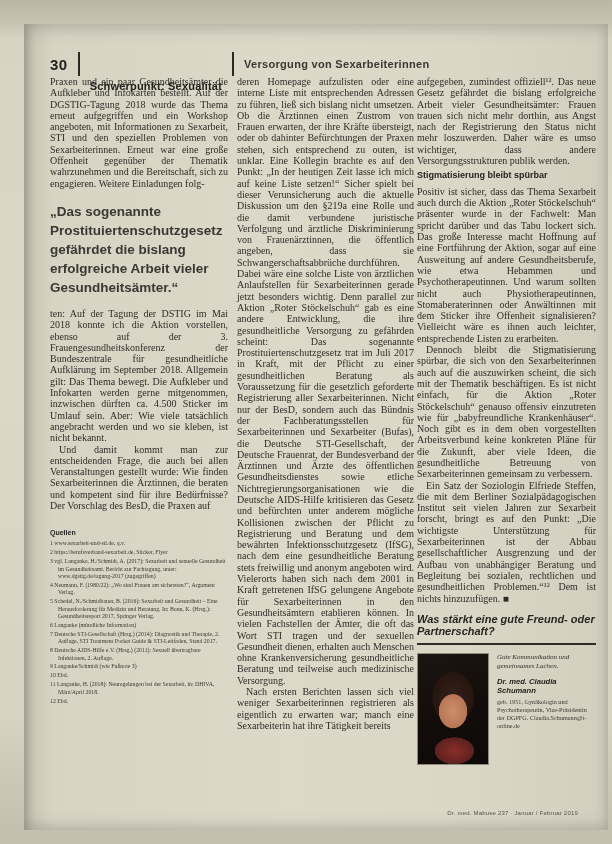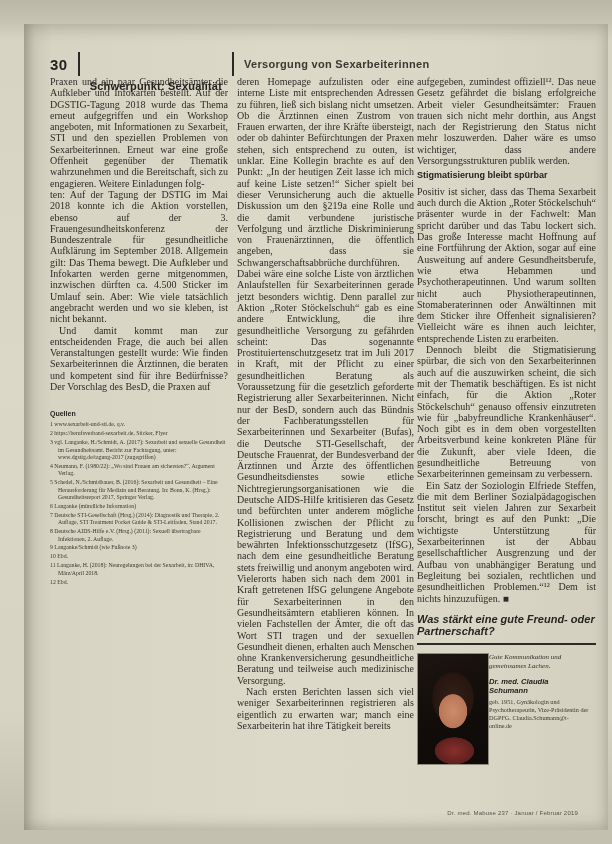--- a/index.html
+++ b/index.html
@@ -20,21 +20,21 @@
   p.body{font-size:10px;line-height:11.3px;color:#2e2c27;text-align:justify;margin:0;hyphens:manual;}
   p.indent{text-indent:9px;}
   .pullquote{font-family:"Liberation Sans",sans-serif;font-weight:bold;font-size:13.5px;line-height:19px;color:#3a3833;margin:13px 0 11px 0;hyphens:manual;}
   .subhead{font-family:"Liberation Sans",sans-serif;font-weight:bold;font-size:9px;line-height:11.5px;color:#201f1b;margin:4px 0 4px 0;hyphens:manual;}
   .sources{margin-top:18px;}
   .sources-title{font-family:"Liberation Sans",sans-serif;font-weight:bold;font-size:7px;color:#26251f;margin-bottom:4px;}
   .src{font-size:5.8px;line-height:7.4px;color:#3a392f;margin:0 0 1.5px 8px;text-indent:-8px;}
   .infobox{margin-top:9px;}
   .box-title{font-family:"Liberation Sans",sans-serif;font-weight:bold;font-style:italic;font-size:11px;line-height:12px;color:#26251f;margin-bottom:6px;}
   .box-rule{height:2px;background:#2c2b25;margin-bottom:8px;}
-  .box-body{display:flex;}
+  .box-body{display:flex;gap:8px;}
   .photo{width:70px;height:110px;flex:0 0 70px;border:1px solid #8f8c7c;
      background:
        radial-gradient(ellipse 46% 20% at 52% 88%, rgba(150,50,45,.9) 0%, rgba(120,40,38,.75) 60%, rgba(0,0,0,0) 62%),
        radial-gradient(ellipse 34% 26% at 50% 52%, #cc8d6a 0%, #b87657 58%, rgba(0,0,0,0) 61%),
        radial-gradient(ellipse 48% 38% at 50% 40%, #33211a 0%, #26160f 60%, rgba(0,0,0,0) 63%),
        linear-gradient(160deg,#1c1511 0%,#120d0a 55%,#0d0a08 100%);}
   .box-caption{font-size:6.4px;line-height:8.2px;color:#34332b;width:100px;}
   .cap-lead{font-style:italic;font-size:7px;line-height:9px;color:#2e2d26;margin:0 0 6px 0;}
   .author-name{font-family:"Liberation Sans",sans-serif;font-weight:bold;font-style:italic;font-size:7.6px;line-height:9.5px;color:#23221c;margin:4px 0 2px 0;}
   .author-bio{margin:0;font-size:6.2px;line-height:8px;color:#3b3a31;}
@@ -49,20 +49,21 @@
     <div class="hdr">
       <span class="pagenum">30</span>
       <span class="vbar"></span>
       <span class="section">Schwerpunkt: Sexualität</span>
       <span class="vbar"></span>
       <span class="article-title">Versorgung von Sexarbeiterinnen</span>
     </div>
 
     <div class="col c1">
       <p class="body">Praxen und ein paar Gesundheitsämter die Aufkleber und Infokarten bestellt. Auf der DGSTIG-Tagung 2018 wurde das Thema erneut aufgegriffen und ein Workshop angeboten, mit Informationen zu Sexarbeit, STI und den speziellen Problemen von Sexarbeiterinnen. Erneut war eine große Offenheit gegenüber der Thematik wahrzunehmen und die Bereitschaft, sich zu engagieren. Weitere Einladungen folg-</p>
+      <div class="pullquote">„Das sogenannte Prostituiertenschutz­gesetz gefährdet die bislang erfolgreiche Arbeit vieler Gesundheitsämter.“</div>
       <p class="body">ten: Auf der Tagung der DSTIG im Mai 2018 konnte ich die Aktion vorstellen, ebenso auf der 3. Frauengesundheitskonferenz der Bundeszentrale für gesundheitliche Aufklärung im September 2018. Allgemein gilt: Das Thema bewegt. Die Aufkleber und Infokarten werden gerne mitgenommen, inzwischen dürften ca. 4.500 Sticker im Umlauf sein. Aber: Wie viele tatsächlich angebracht werden und wo sie kleben, ist nicht bekannt.</p>
       <p class="body indent">Und damit kommt man zur entscheidenden Frage, die auch bei allen Veranstaltungen gestellt wurde: Wie finden Sexarbeiterinnen die Ärztinnen, die beraten und kompetent sind für ihre Bedürfnisse? Der Vorschlag des BesD, die Praxen auf</p>
       <div class="sources">
         <div class="sources-title">Quellen</div>
         <p class="src">1 www.sexarbeit-und-sti.de, q.v.</p>
         <p class="src">2 https://berufsverband-sexarbeit.de, Sticker, Flyer</p>
         <p class="src">3 vgl. Langanke, H./Schmidt, A. (2017): Sexarbeit und sexuelle Gesundheit im Gesundheitsamt. Bericht zur Fachtagung, unter: www.dgstig.de/tagung-2017 (zugegriffen)</p>
         <p class="src">4 Neumann, F. (1980/22): „Wo sind Frauen am sichersten?“, Argument Verlag.</p>
         <p class="src">5 Schedel, N./Schmidbauer, B. (2016): Sexarbeit und Gesundheit – Eine Herausforderung für Medizin und Beratung. In: Bonn, K. (Hrsg.): Gesundheitsreport 2017, Springer Verlag.</p>
         <p class="src">6 Langanke (mündliche Information)</p>

